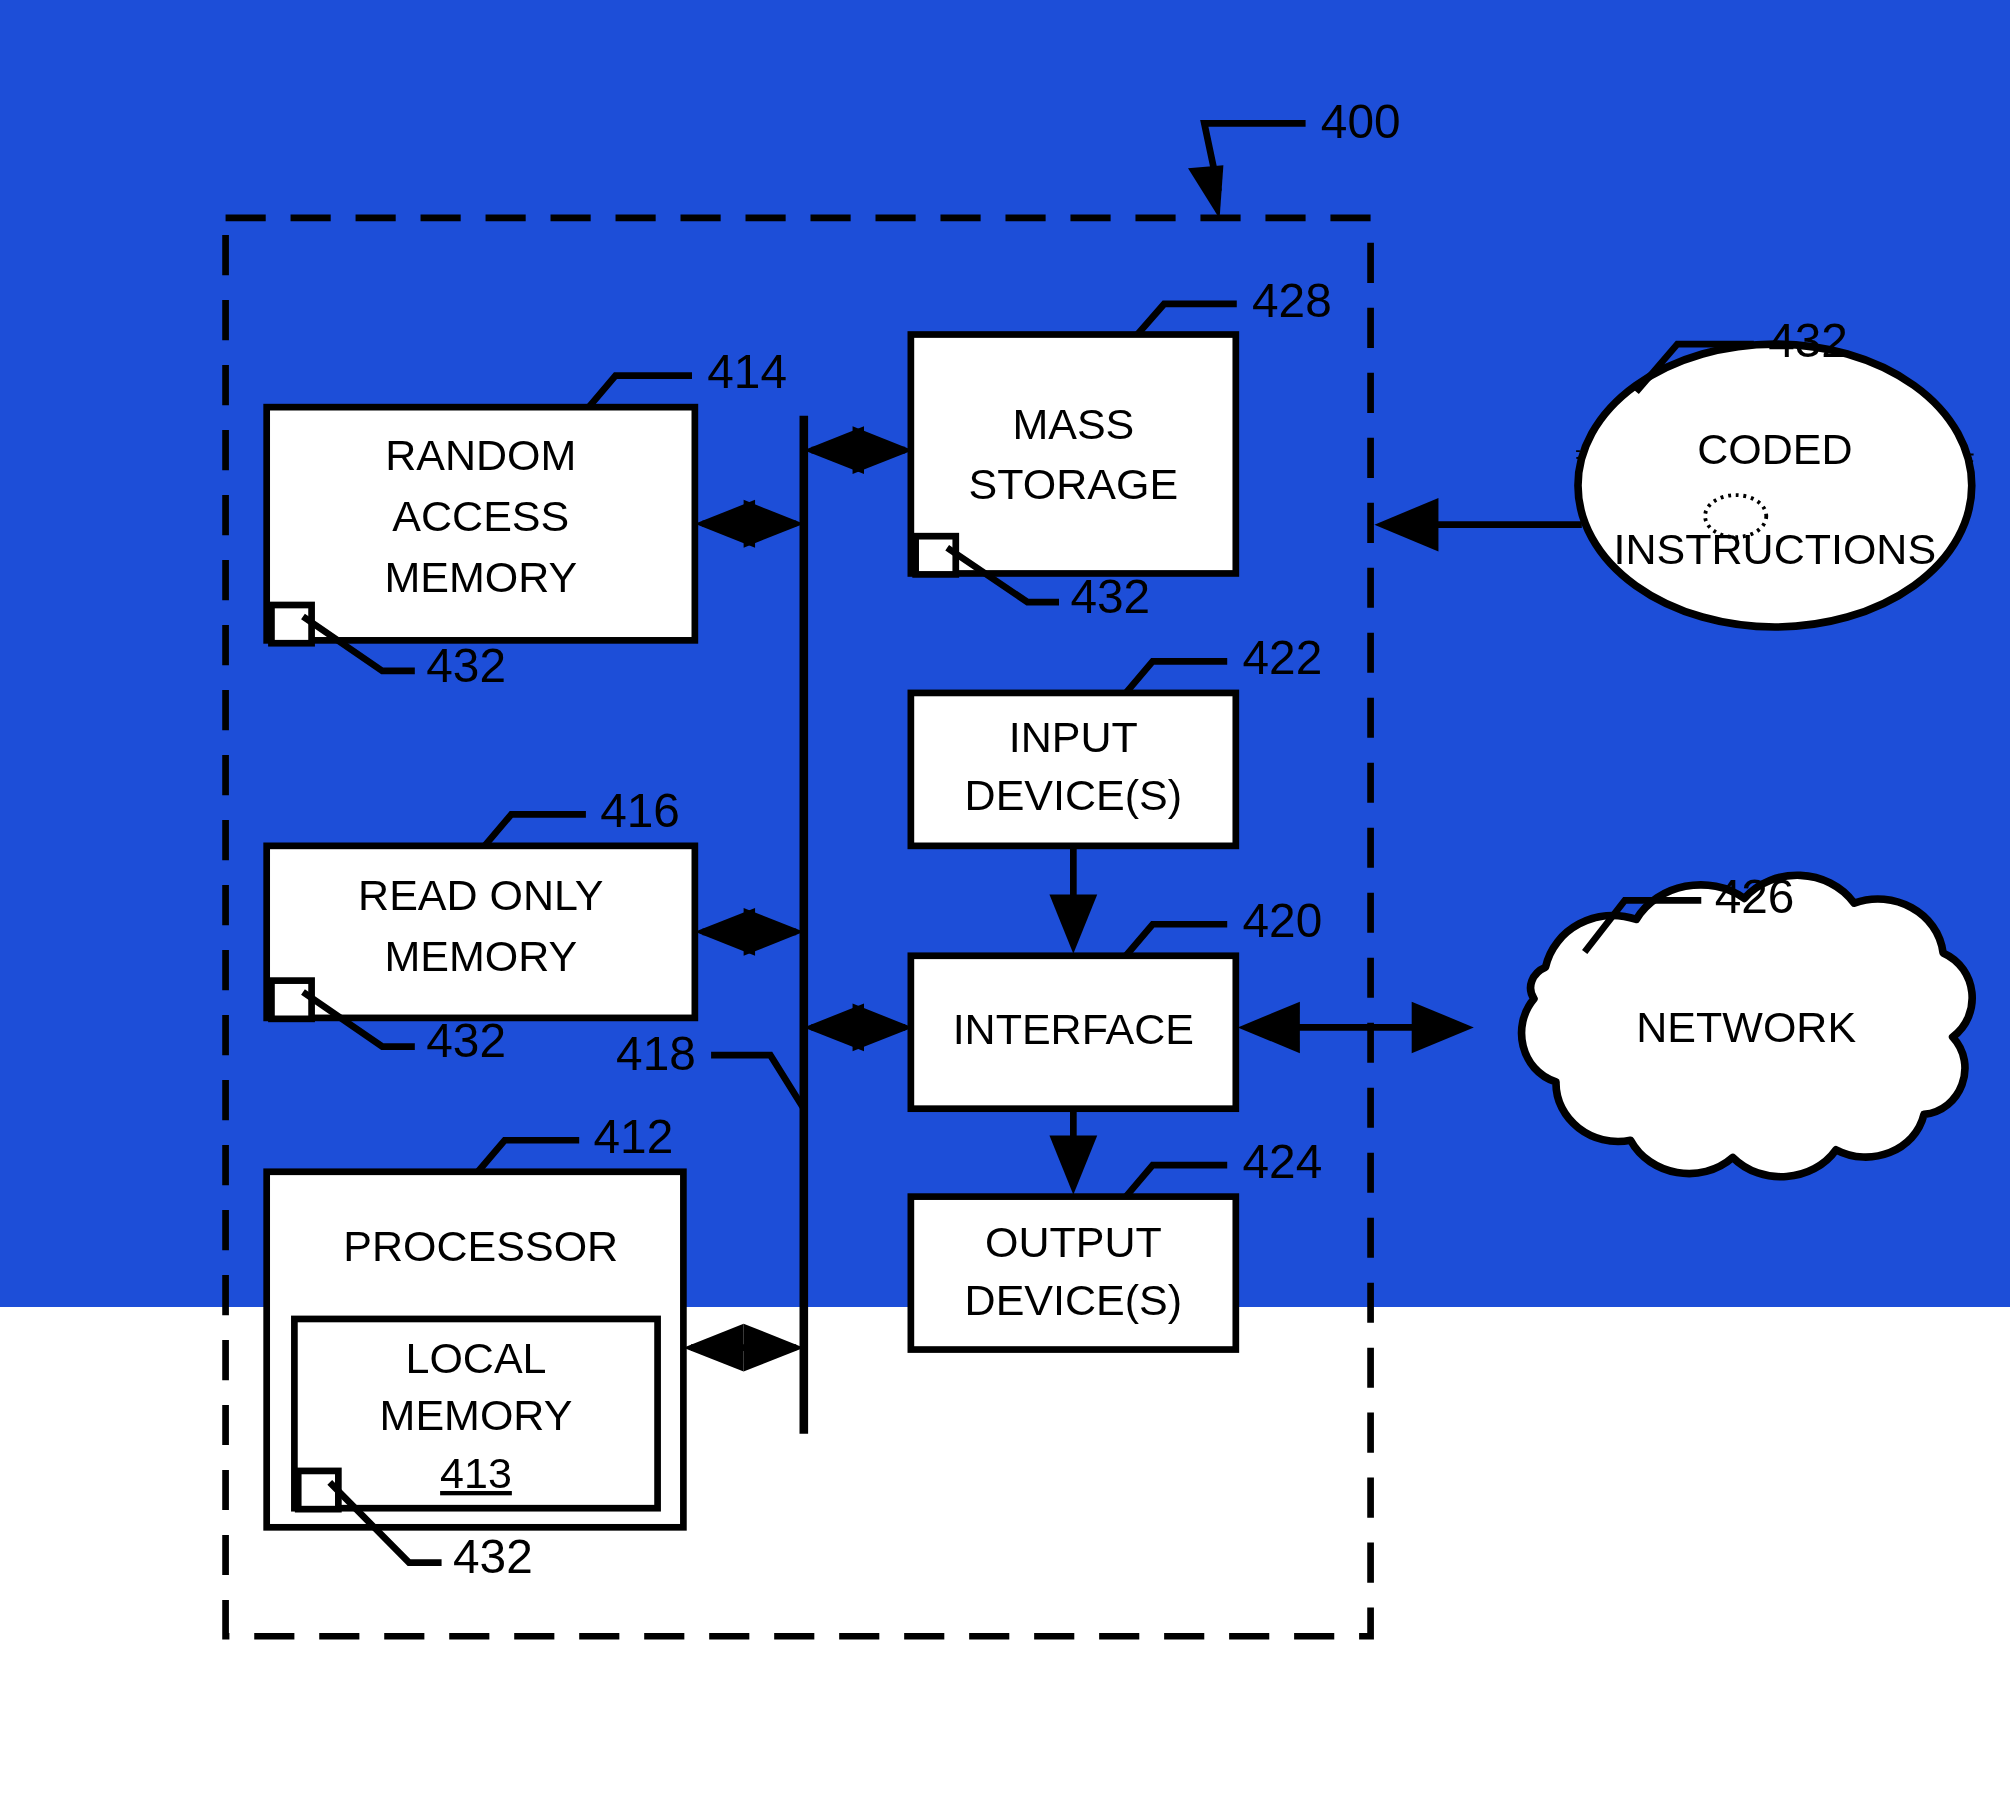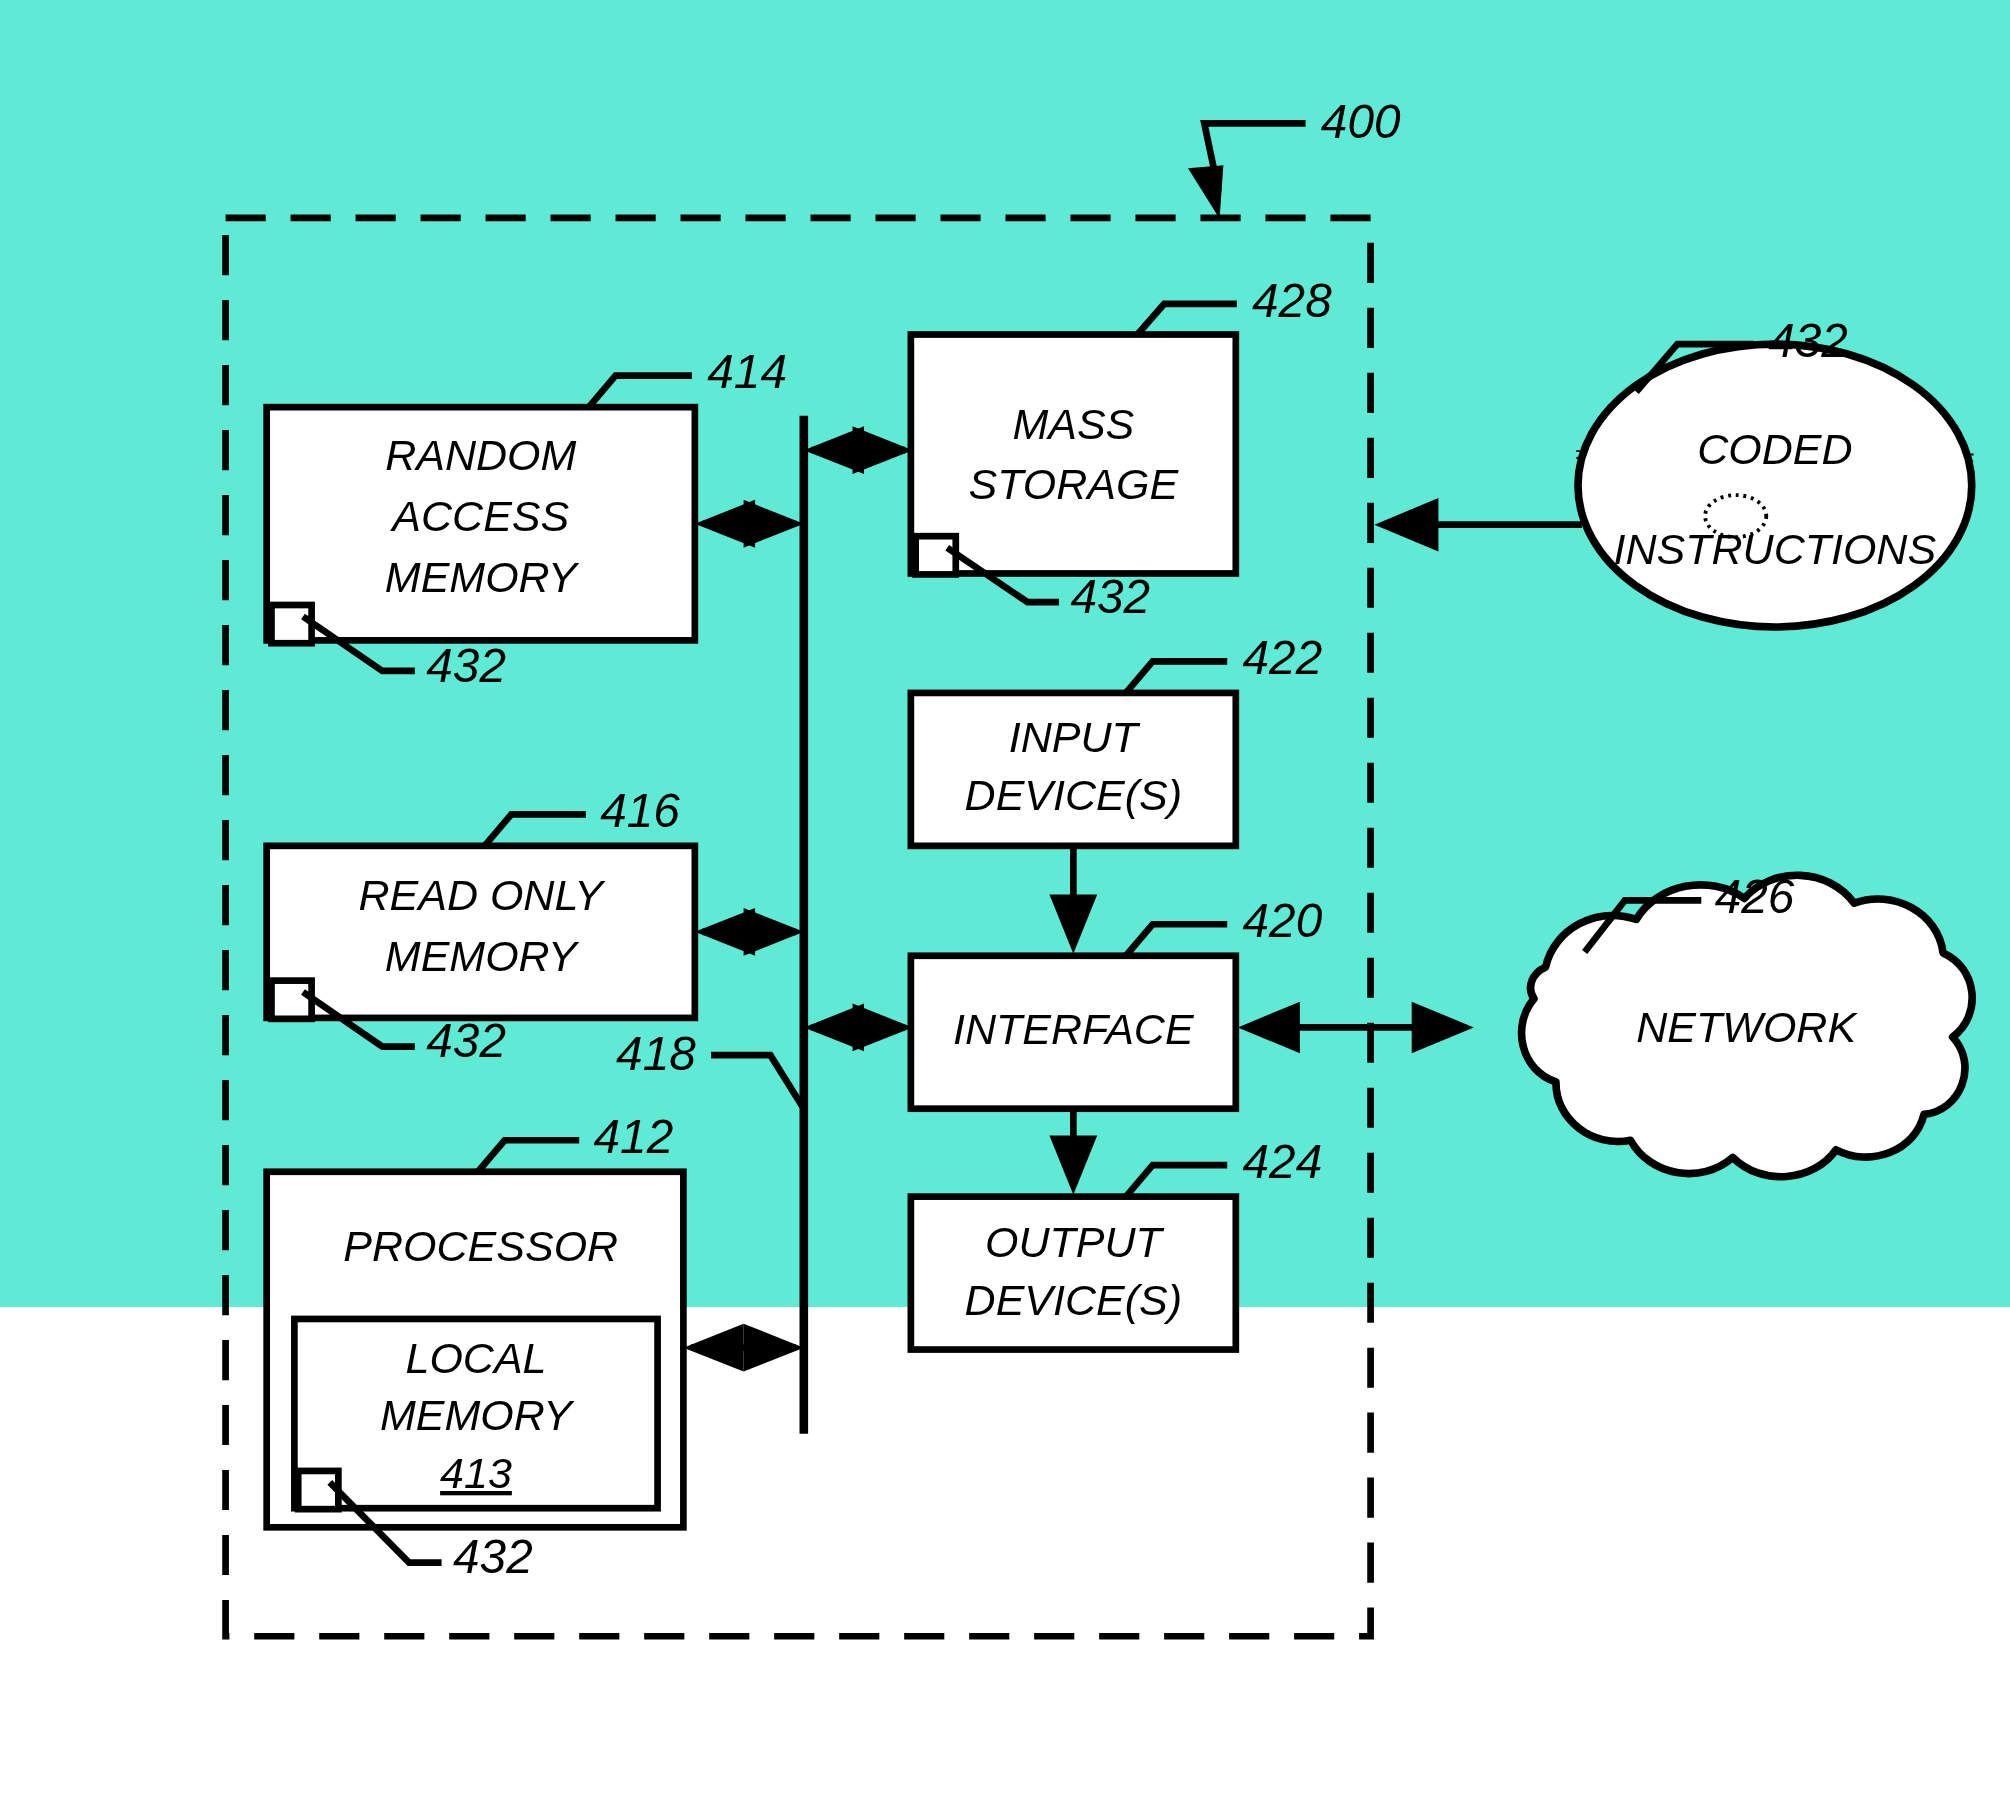--- a/index.html
+++ b/index.html
@@ -11,22 +11,21 @@
   body {
     width: 2010px;
     height: 1815px;
     font-family: "Liberation Sans", sans-serif;
     overflow: hidden;
   }
   #figure-root {
     position: relative;
     width: 2010px;
     height: 1307px;
-    background: #5eead4;
-    font-style: italic;
+    background: #1d4ed8;
   }
   svg#diagram {
     display: block;
     width: 2010px;
     height: 1815px;
   }
   
   .solid-stroke {
     fill: none;
     stroke: #000000;

